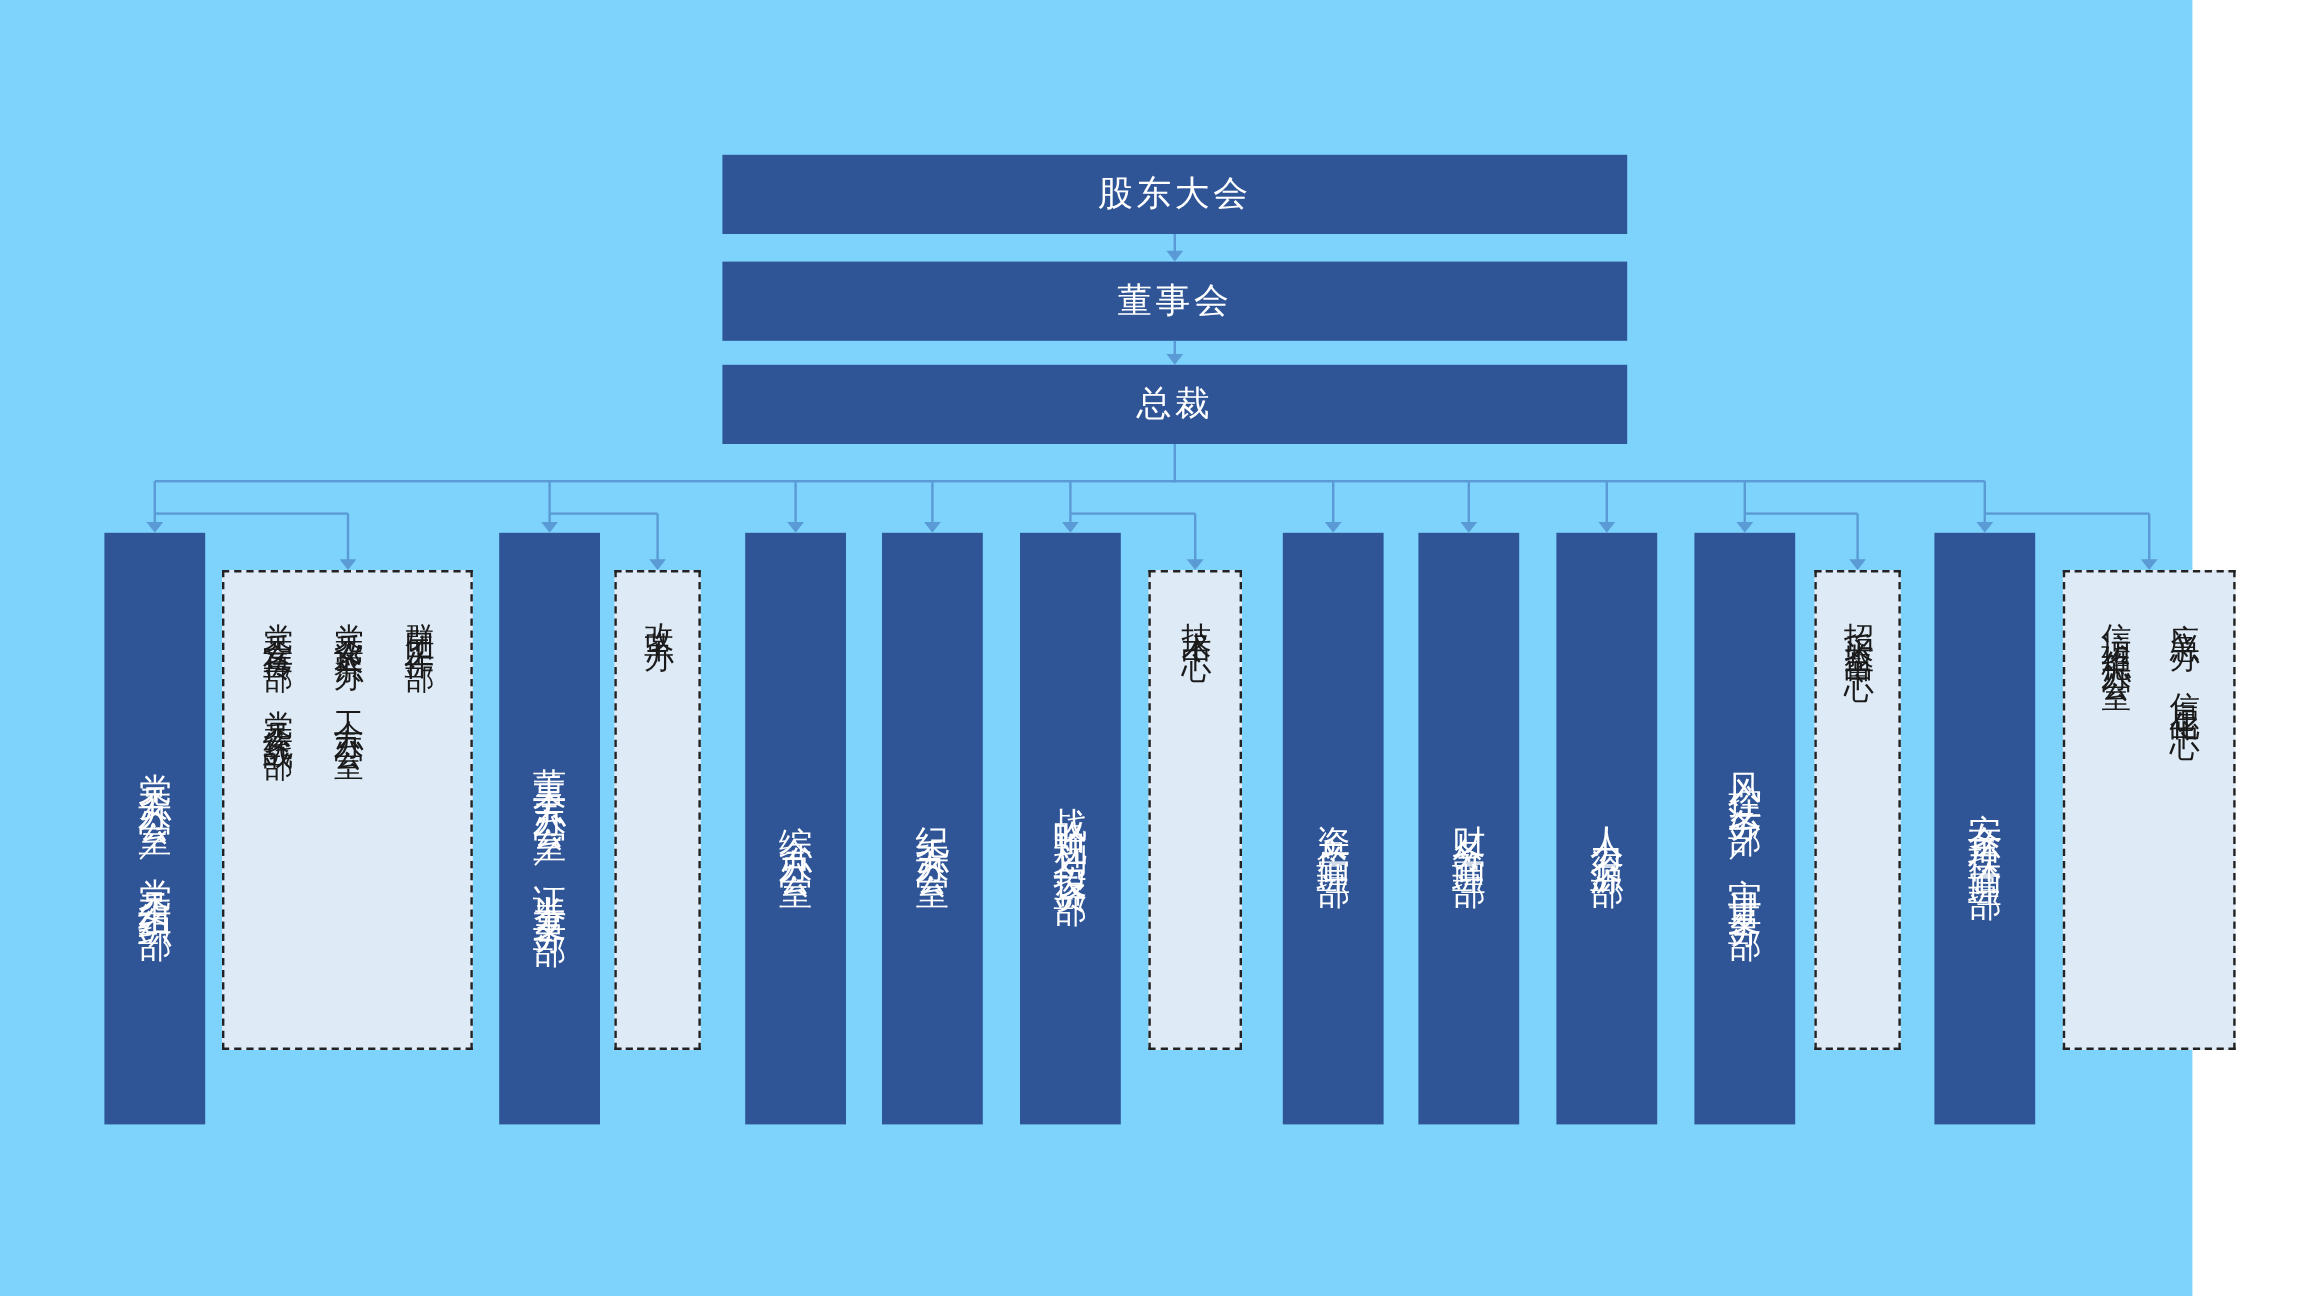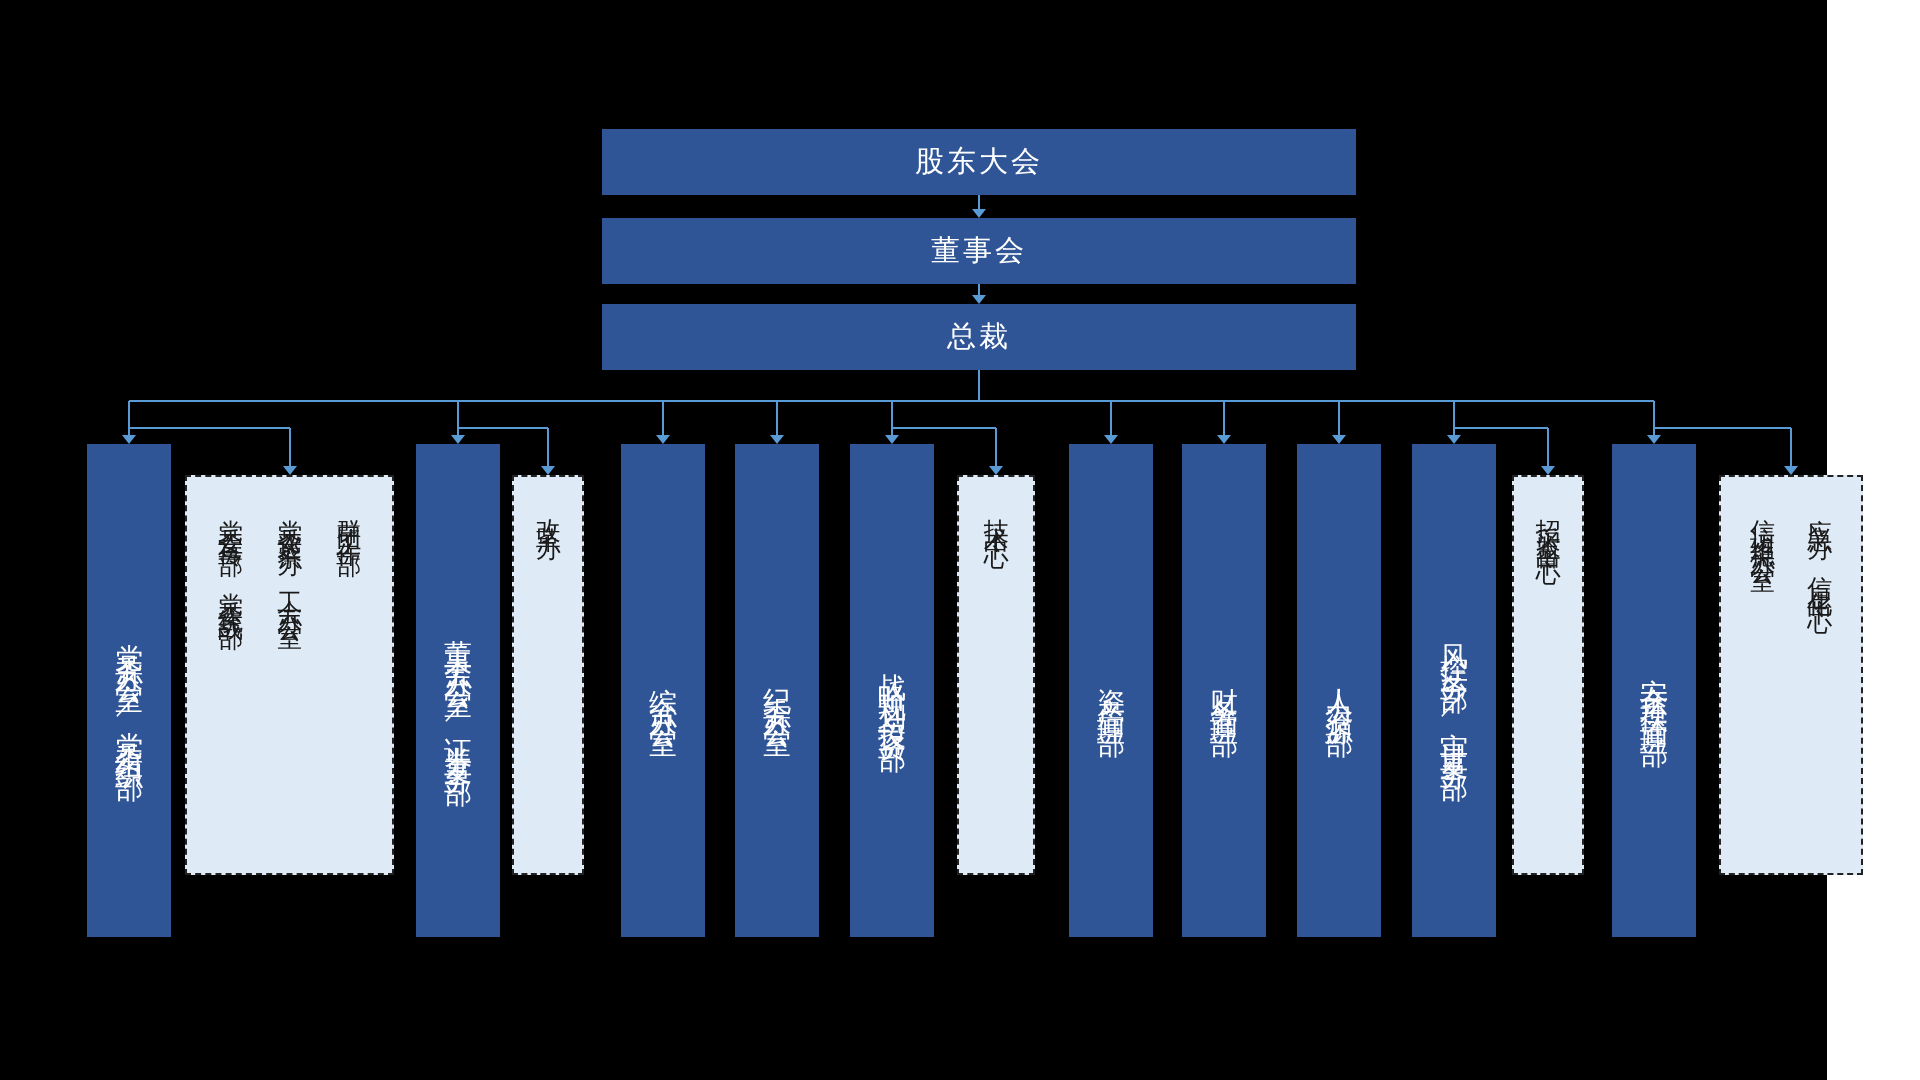--- a/index.html
+++ b/index.html
@@ -5,21 +5,21 @@
   :root{
     --box-blue:#2F5597;
     --dashed-fill:#DEEAF6;
     --line-blue:#5B9BD5;
     --box-text:#FFFFFF;
     --dashed-text:#1A1A1A;
   }
   *{box-sizing:border-box;margin:0;padding:0;}
   html,body{width:1920px;height:1080px;background:#FFFFFF;overflow:hidden;
     font-family:"Liberation Sans", sans-serif;}
-  #stage{position:relative;width:1827px;height:1080px;background:#000000;}
+  #stage{position:relative;width:1827px;height:1080px;background:#7dd3fc;}
 
   
   .top-box{
     position:absolute;left:602px;width:754px;height:66px;
     background:var(--box-blue);color:var(--box-text);
     display:flex;align-items:center;justify-content:center;
     font-size:29px;letter-spacing:3px;
   }
 
   

